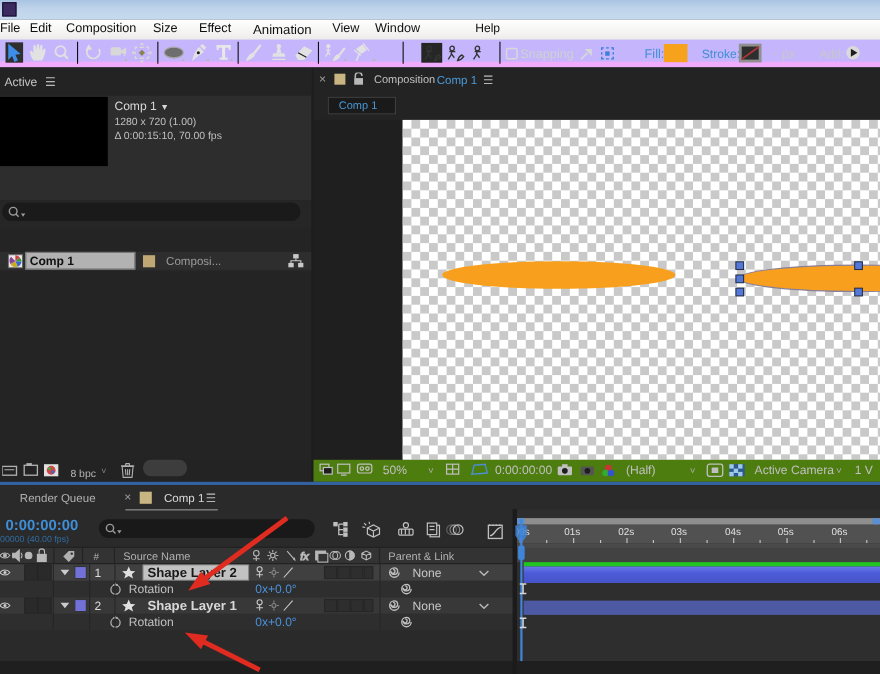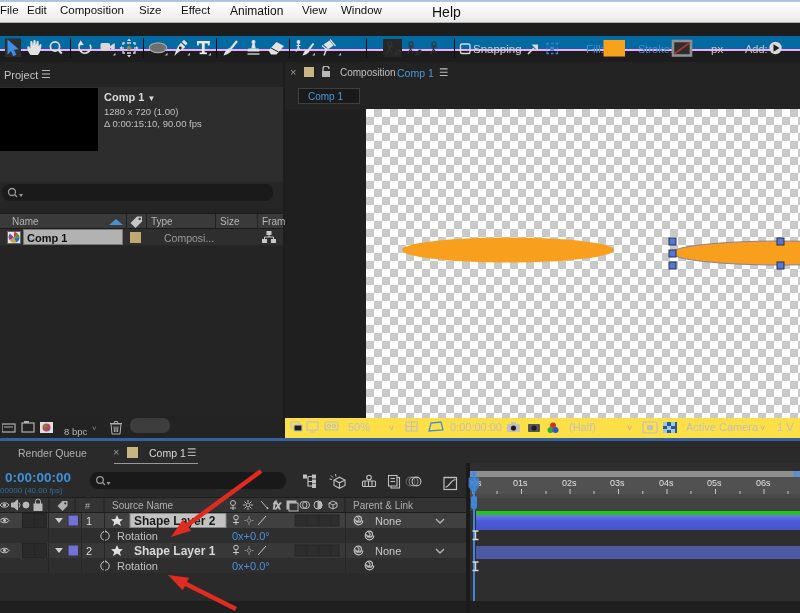--- a/index.html
+++ b/index.html
@@ -7,33 +7,33 @@
 body { font-family:"Liberation Sans", sans-serif; position:relative; }
 .abs { position:absolute; }
 </style>
 </head>
 <body>
 
 <div class="abs" style="left:0;top:0;width:800px;height:18px;background:linear-gradient(180deg,#a8c3e2 0%,#bed3ea 40%,#c7daee 100%);">
   <div class="abs" style="left:2px;top:2px;width:13px;height:13px;background:#3a2a5e;border:1px solid #1a1038;"></div>
 </div>
 
-<div class="abs" style="left:0;top:2px;width:800px;height:21px;background:linear-gradient(180deg,#ffffff 0%,#f2f1f0 70%,#e8e7e6 100%);border-bottom:1px solid #b0b0b0;">
+<div class="abs" style="left:0;top:18px;width:800px;height:21px;background:linear-gradient(180deg,#ffffff 0%,#f2f1f0 70%,#e8e7e6 100%);border-bottom:1px solid #b0b0b0;">
   <span class="abs" style="left:0px;top:2px;font-size:11.5px;color:#101010;">File</span>
   <span class="abs" style="left:27px;top:2px;font-size:11.5px;color:#101010;">Edit</span>
   <span class="abs" style="left:60px;top:2px;font-size:11.5px;color:#101010;">Composition</span>
   <span class="abs" style="left:139px;top:2px;font-size:11.5px;color:#101010;">Size</span>
   <span class="abs" style="left:181px;top:2px;font-size:11.5px;color:#101010;">Effect</span>
   <span class="abs" style="left:230px;top:2px;font-size:12px;color:#101010;">Animation</span>
   <span class="abs" style="left:302px;top:2px;font-size:11.5px;color:#101010;">View</span>
   <span class="abs" style="left:341px;top:2px;font-size:11.5px;color:#101010;">Window</span>
-  <span class="abs" style="left:396px;top:2px;font-size:14px;color:#101010;padding-left:36px;">Help</span>
+  <span class="abs" style="left:396px;top:2px;font-size:11px;color:#101010;padding-left:36px;">Help</span>
 </div>
 
-<div class="abs" id="toolbar" style="left:0;top:36px;width:800px;height:15px;background:#0369a1;border-bottom:2px solid #f0abfc;">
+<div class="abs" id="toolbar" style="left:0;top:36px;width:800px;height:25px;background:#c4b5fd;border-bottom:5px solid #f0abfc;">
   <svg class="abs" style="left:0;top:0;" width="800" height="24" viewBox="0 0 800 24">
     <rect x="5" y="2.5" width="16" height="18.5" fill="#2f2f2f"></rect>
 
     <path d="M7.5 3.5 L7.5 18.5 L11 15 L13.2 20.3 L16.3 18.8 L14 13.7 L18.8 13.2 Z" fill="#3d8ee8"></path>
 
     <path d="M30.5 19 C28.5 16.5 27.2 13.5 27.3 11.3 C27.4 9.8 29 9.8 29.6 11.1 L30.3 12.6 L30.3 6.2 C30.3 4.6 32.2 4.6 32.5 6.2 L33 9.5 L33.4 5.2 C33.6 3.6 35.4 3.6 35.6 5.2 L35.9 9.4 L36.6 5.7 C36.9 4.2 38.6 4.4 38.6 6 L38.6 10.4 L39.5 8.8 C40.3 7.3 41.8 8 41.4 9.8 C40.9 12.4 40.3 16.3 38 19 Z" fill="#e2e2e2"></path>
 
     <circle cx="55" cy="10.5" r="4.6" fill="none" stroke="#e0e0e0" stroke-width="1.7"></circle>
     <line x1="58.2" y1="13.8" x2="61.8" y2="17.5" stroke="#e0e0e0" stroke-width="2"></line>
     <line x1="70.5" y1="2" x2="70.5" y2="22" stroke="#0e0e0e" stroke-width="1"></line>
@@ -126,69 +126,52 @@
     <text x="745" y="16.5" font-size="11" fill="#c8c8c8">Add:</text>
     <circle cx="775.5" cy="12" r="6.2" fill="#dadada"></circle>
     <path d="M773.5 8.3 L779.5 12 L773.5 15.7 Z" fill="#1d1d1d"></path>
   </svg>
 </div>
 
 <div class="abs" id="project" style="left:0;top:62px;width:283px;height:376px;background:#242424;">
   <div class="abs" style="left:0;top:0;width:283px;height:120px;background:#2d2d2d;"></div>
   <div class="abs" style="left:0;top:120px;width:283px;height:26px;background:#262626;"></div>
   <div class="abs" style="left:0;top:0;width:283px;height:25px;background:#232323;">
-    <span class="abs" style="left:4px;top:7px;color:#c5c5c5;font-size:11px;">Project</span>
+    <span class="abs" style="left:4px;top:7px;color:#c5c5c5;font-size:11px;">Active</span>
     <span class="abs" style="left:41px;top:6px;color:#b8b8b8;font-size:11px;">☰</span>
   </div>
 
   <div class="abs" style="left:0;top:26px;width:98px;height:63px;background:#000;"></div>
-  <div class="abs" style="left:104px;top:29px;color:#d8d8d8;font-size:11px;font-weight:bold;text-align:right;">Comp 1 <span style="font-size:8px;">▼</span></div>
+  <div class="abs" style="left:104px;top:29px;color:#d8d8d8;font-size:11px;font-weight:normal;text-align:right;">Comp 1 <span style="font-size:8px;">▼</span></div>
   <div class="abs" style="left:104px;top:44px;color:#c0c0c0;font-size:9.5px;">1280 x 720 (1.00)</div>
-  <div class="abs" style="left:104px;top:56px;color:#c0c0c0;font-size:9.5px;">Δ 0:00:15:10, 90.00 fps</div>
+  <div class="abs" style="left:104px;top:56px;color:#c0c0c0;font-size:9.5px;">Δ 0:00:15:10, 70.00 fps</div>
 
   <div class="abs" style="left:2px;top:122px;width:271px;height:17px;background:#1a1a1a;border-radius:8px;">
     <svg width="24" height="17">
         <circle cx="10" cy="8" r="3.5" fill="none" stroke="#999" stroke-width="1.3"></circle>
         <line x1="12.5" y1="10.5" x2="15" y2="13" stroke="#999" stroke-width="1.3"></line>
         <path d="M17 10 L21 10 L19 13 Z" fill="#999"></path>
       </svg>
   </div>
 
-  <div class="abs" style="left:0;top:151px;width:283px;height:16px;background:#3a3a3a;border-top:1px solid #1c1c1c;border-bottom:1px solid #1c1c1c;">
-    <span class="abs" style="left:12px;top:2px;font-size:10px;color:#b5b5b5;">Name</span>
-    <svg class="abs" style="left:108px;top:4px;" width="16" height="8">
-        <path d="M1 7 L8 1 L15 7 Z" fill="#4a8fd0"></path>
-      </svg>
-    <div class="abs" style="left:126px;top:0;width:1px;height:16px;background:#222;"></div>
-    <svg class="abs" style="left:130px;top:2px;" width="13" height="13">
-        <path d="M0.5 7 L7 0.5 L12 0.5 L12 5.5 L5.5 12 Z" fill="#c6c6c6"></path>
-        <circle cx="9.7" cy="2.9" r="1.2" fill="#3a3a3a"></circle>
-      </svg>
-    <div class="abs" style="left:146px;top:0;width:1px;height:16px;background:#222;"></div>
-    <span class="abs" style="left:151px;top:2px;font-size:10px;color:#b5b5b5;">Type</span>
-    <div class="abs" style="left:215px;top:0;width:1px;height:16px;background:#222;"></div>
-    <span class="abs" style="left:220px;top:2px;font-size:10px;color:#b5b5b5;">Size</span>
-    <div class="abs" style="left:257px;top:0;width:1px;height:16px;background:#222;"></div>
-    <span class="abs" style="left:262px;top:2px;font-size:10px;color:#b5b5b5;">Fram</span>
-  </div>
 
   <div class="abs" style="left:0;top:167px;width:283px;height:17px;background:#2e2e2e;border-bottom:1px solid #282828;">
     <svg class="abs" style="left:7px;top:2px;" width="14" height="13">
       <rect x="0.5" y="0.5" width="13" height="12" fill="#e8e8e8" stroke="#666"></rect>
       <path d="M7 6.5 L7 1 A5.5 5.5 0 0 1 11 3 Z" fill="#d04040"></path>
       <path d="M7 6.5 L11 3 A5.5 5.5 0 0 1 12.5 7 Z" fill="#3a9a3a"></path>
       <path d="M7 6.5 L12.5 7 A5.5 5.5 0 0 1 9 11.5 Z" fill="#3a66cc"></path>
       <path d="M7 6.5 L9 11.5 A5.5 5.5 0 0 1 2.5 9 Z" fill="#ccaa22"></path>
       <path d="M7 6.5 L2.5 9 A5.5 5.5 0 0 1 3 2.5 Z" fill="#884499"></path>
     </svg>
     <div class="abs" style="left:23px;top:0px;width:100px;height:16px;background:#b2b2b2;border:1px solid #777;">
       <span style="position:absolute;left:3px;top:2px;font-size:11px;font-weight:bold;color:#111;">Comp 1</span>
     </div>
     <div class="abs" style="left:130px;top:3px;width:11px;height:11px;background:#c0a875;"></div>
-    <span class="abs" style="left:151px;top:3px;font-size:10.5px;color:#9a9a9a;margin-left:13px;">Composi...</span>
+    <span class="abs" style="left:151px;top:3px;font-size:10.5px;color:#9a9a9a;">Composi...</span>
     <svg class="abs" style="left:262px;top:2px;" width="14" height="13">
       <rect x="4.5" y="0" width="5" height="4" fill="#c8c8c8"></rect>
       <rect x="0" y="8" width="5" height="4" fill="#c8c8c8"></rect>
       <rect x="9" y="8" width="5" height="4" fill="#c8c8c8"></rect>
       <path d="M7 4 L7 6 M2.5 8 L2.5 6 L11.5 6 L11.5 8" stroke="#c8c8c8" fill="none"></path>
     </svg>
   </div>
 
   <div class="abs" style="left:0;top:355px;width:283px;height:21px;background:#232323;">
     <svg class="abs" style="left:2px;top:4px;" width="170" height="14">
@@ -245,21 +228,21 @@
       <g fill="#5578d8" stroke="#24304d" stroke-width="1">
         <rect x="303" y="129" width="7" height="7"></rect>
         <rect x="303" y="141" width="7" height="7"></rect>
         <rect x="303" y="153" width="7" height="7"></rect>
         <rect x="411" y="129" width="7" height="7"></rect>
         <rect x="411" y="153" width="7" height="7"></rect>
       </g>
     </svg>
   </div>
 
-  <div class="abs" style="left:0;top:356px;width:515px;height:20px;background:#fde047;">
+  <div class="abs" style="left:0;top:356px;width:515px;height:20px;background:#4d7c0f;">
     <svg width="515" height="20" viewBox="0 0 515 20">
       <g stroke="#c0c0c0" fill="none" stroke-width="1.1">
         <rect x="6" y="4" width="8" height="6"></rect>
           <rect x="9" y="7" width="8" height="6" fill="#1e1e1e"></rect>
         <rect x="22" y="4" width="11" height="8"></rect>
           <line x1="25" y1="14" x2="30" y2="14"></line>
         <rect x="40" y="4" width="13" height="8" rx="2"></rect>
           <circle cx="44" cy="8" r="1.6"></circle>
           <circle cx="49" cy="8" r="1.6"></circle>
       </g>

